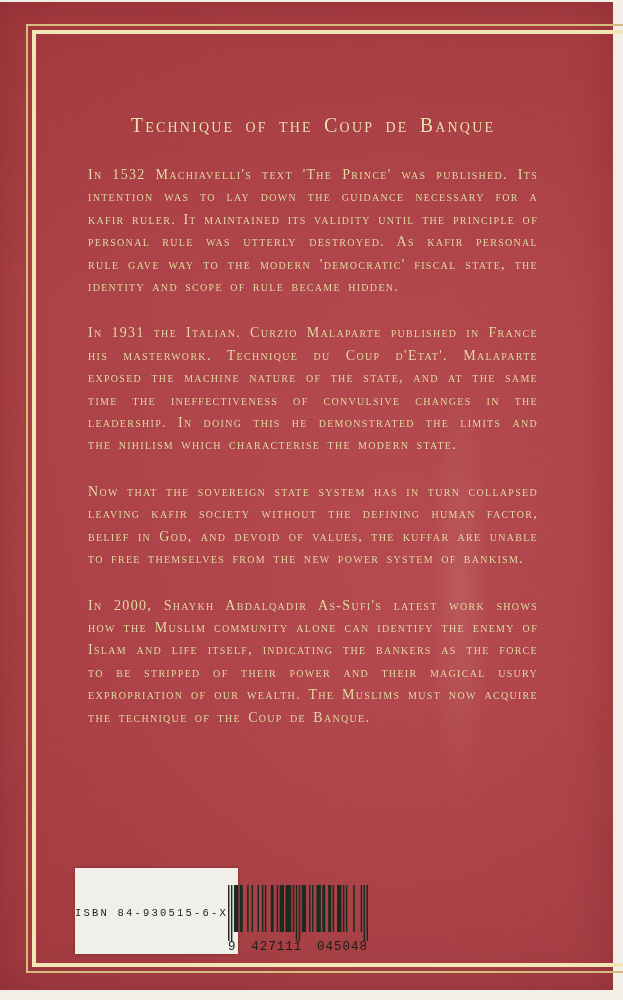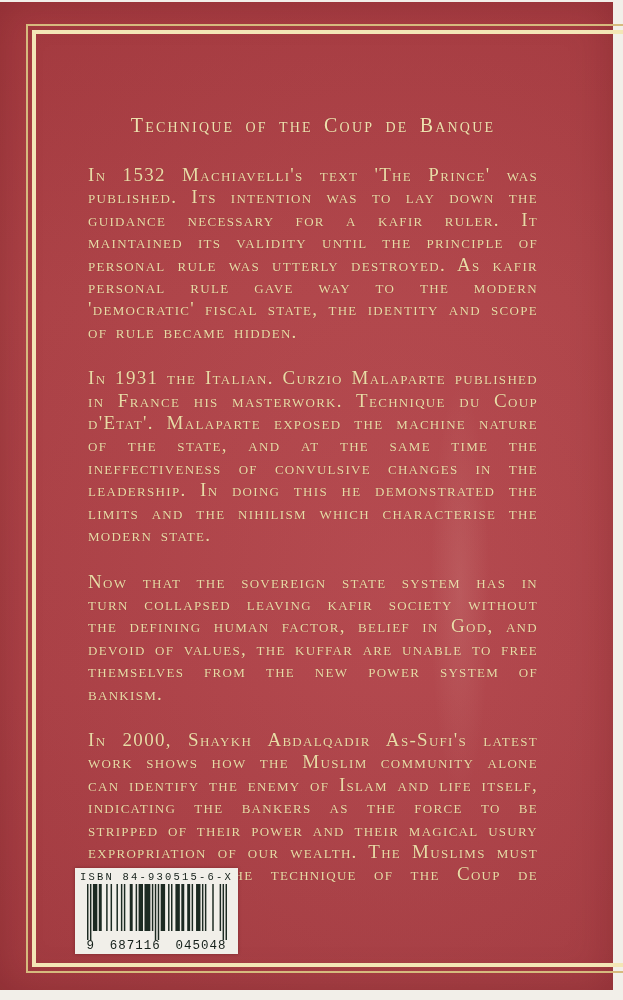--- a/index.html
+++ b/index.html
@@ -54,38 +54,38 @@
     letter-spacing: 2.2px;
     word-spacing: 4px;
     text-align: center;
     color: #eee1ae;
     margin: 0 0 27px 0;
     font-weight: normal;
     text-shadow: 0 0 1px rgba(60,10,10,0.3);
   }
   .para {
     font-variant: small-caps;
-    font-size: 19px;
+    font-size: 14px;
     line-height: 22.4px;
     letter-spacing: 1.3px;
     word-spacing: 2.5px;
     text-align: justify;
     margin: 0 0 24px 0;
     text-shadow: 0 0 1px rgba(60,10,10,0.25);
   }
 
   
   .barcode-box {
     position: absolute;
     left: 75px; top: 866px;
     width: 163px; height: 86px;
     background: #f1efe9;
     box-shadow: 0 0 3px rgba(60,10,10,0.4);
     display: flex;
-    flex-direction: column;
+    flex-direction: row;
     align-items: center;
     padding-top: 3px;
     box-sizing: border-box;
   }
   .isbn-line {
     font-family: "Liberation Mono", "DejaVu Sans Mono", monospace;
     font-size: 10.5px;
     letter-spacing: 2.2px;
     color: #15201a;
     white-space: nowrap;
@@ -151,19 +151,19 @@
             <rect x="74" y="0" width="3" height="47" fill="#1c2a22"></rect>
             <rect x="78" y="0" width="1" height="47" fill="#1c2a22"></rect>
             <rect x="80" y="0" width="1" height="47" fill="#1c2a22"></rect>
             <rect x="85" y="0" width="1" height="47" fill="#1c2a22"></rect>
             <rect x="90" y="0" width="1" height="47" fill="#1c2a22"></rect>
             <rect x="92" y="0" width="1" height="56" fill="#1c2a22"></rect>
             <rect x="94" y="0" width="1" height="56" fill="#1c2a22"></rect>
           </svg>
         <div class="ean-line">
           <span>9</span>
-          <span>687116</span>
+          <span>427111</span>
           <span>045048</span>
         </div>
       </div>
     </div>
   </div>
 </div>
 
 </body></html>

